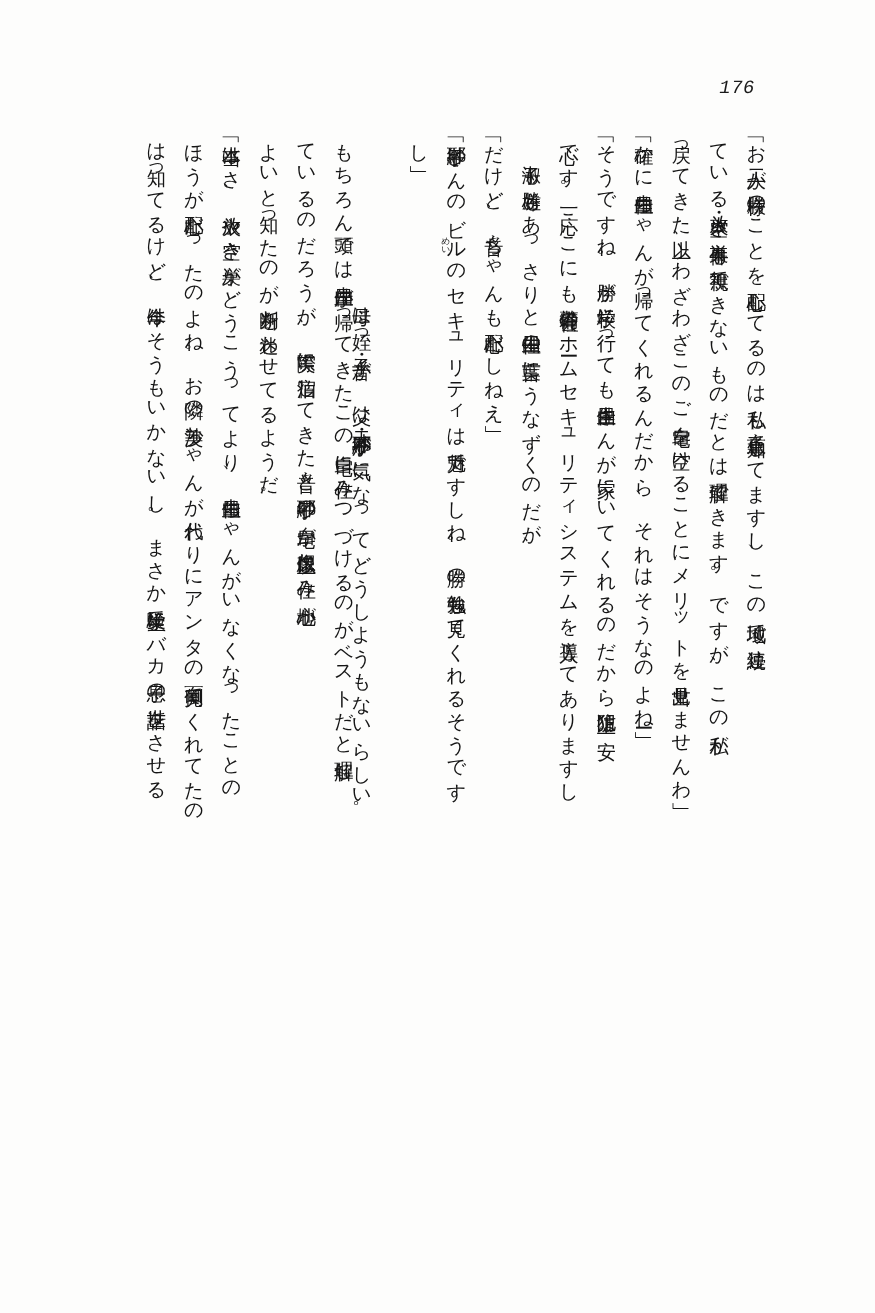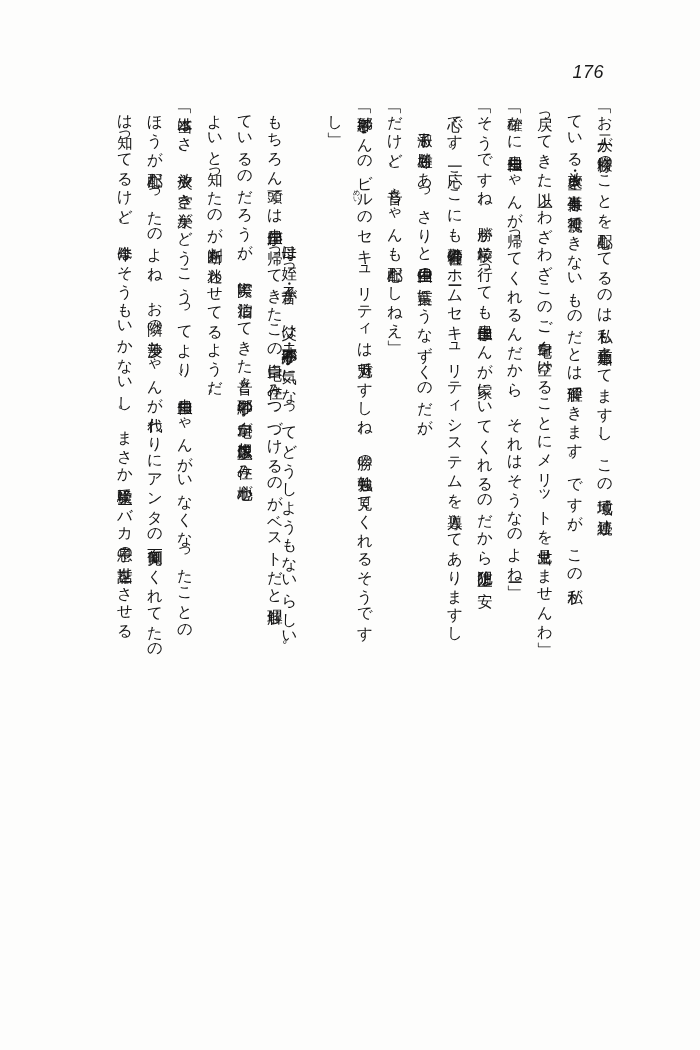--- a/index.html
+++ b/index.html
@@ -17,23 +17,23 @@
   }
   .page {
     position: absolute;
     inset: 0;
     background: #fdfdfc;
   }
   .page-number {
     position: absolute;
     top: 62px;
     right: 96px;
-    font-size: 18px;
+    font-size: 15px;
     font-style: italic;
-    font-family: Liberation Sans, sans-serif;
+    font-family: Liberation Mono, monospace;
     letter-spacing: 0.5px;
     color: #1a1a1a;
   }
   .body-text {
     position: absolute;
     top: 104px;
     right: 88px;
     left: 60px;
     bottom: 52px;
     display: flex;

